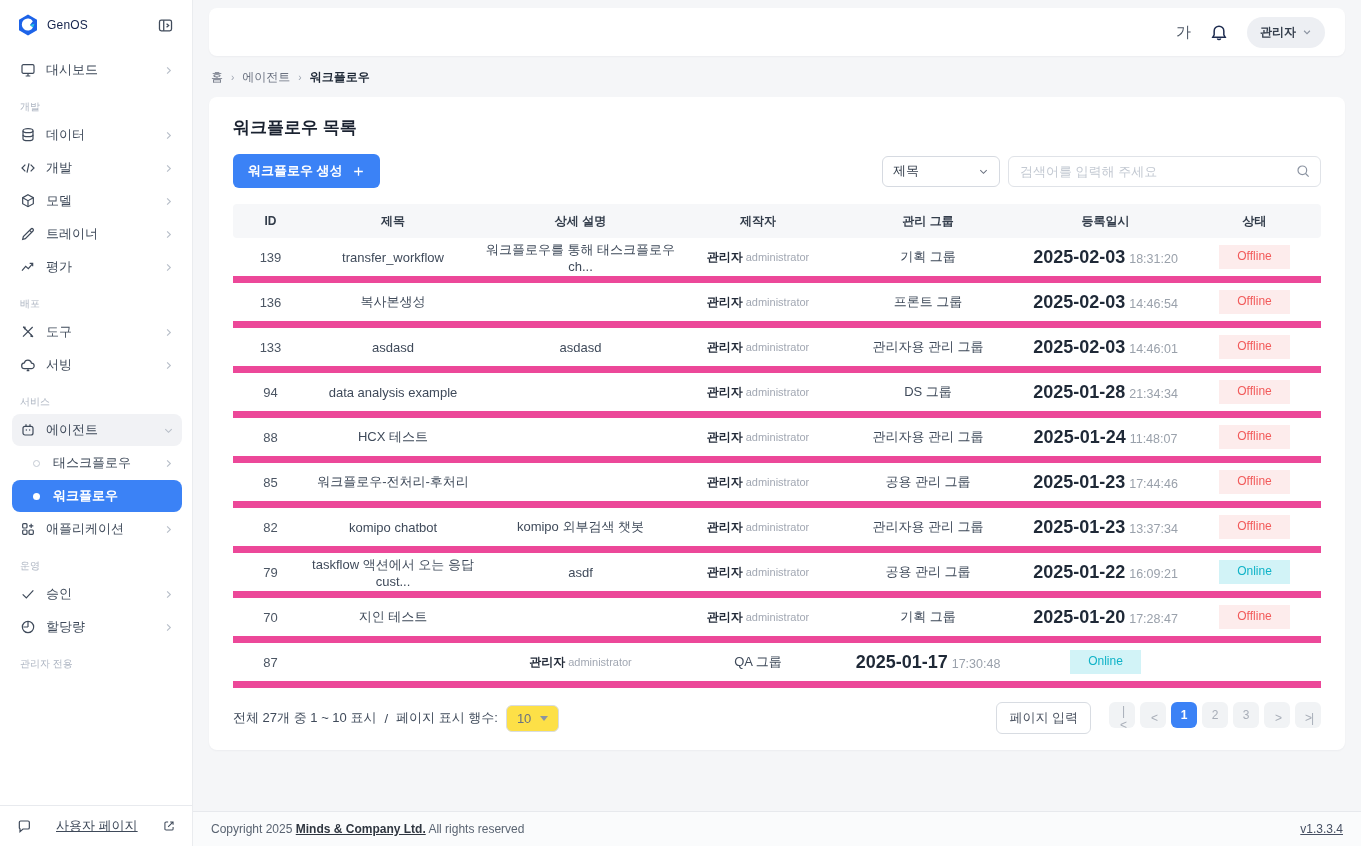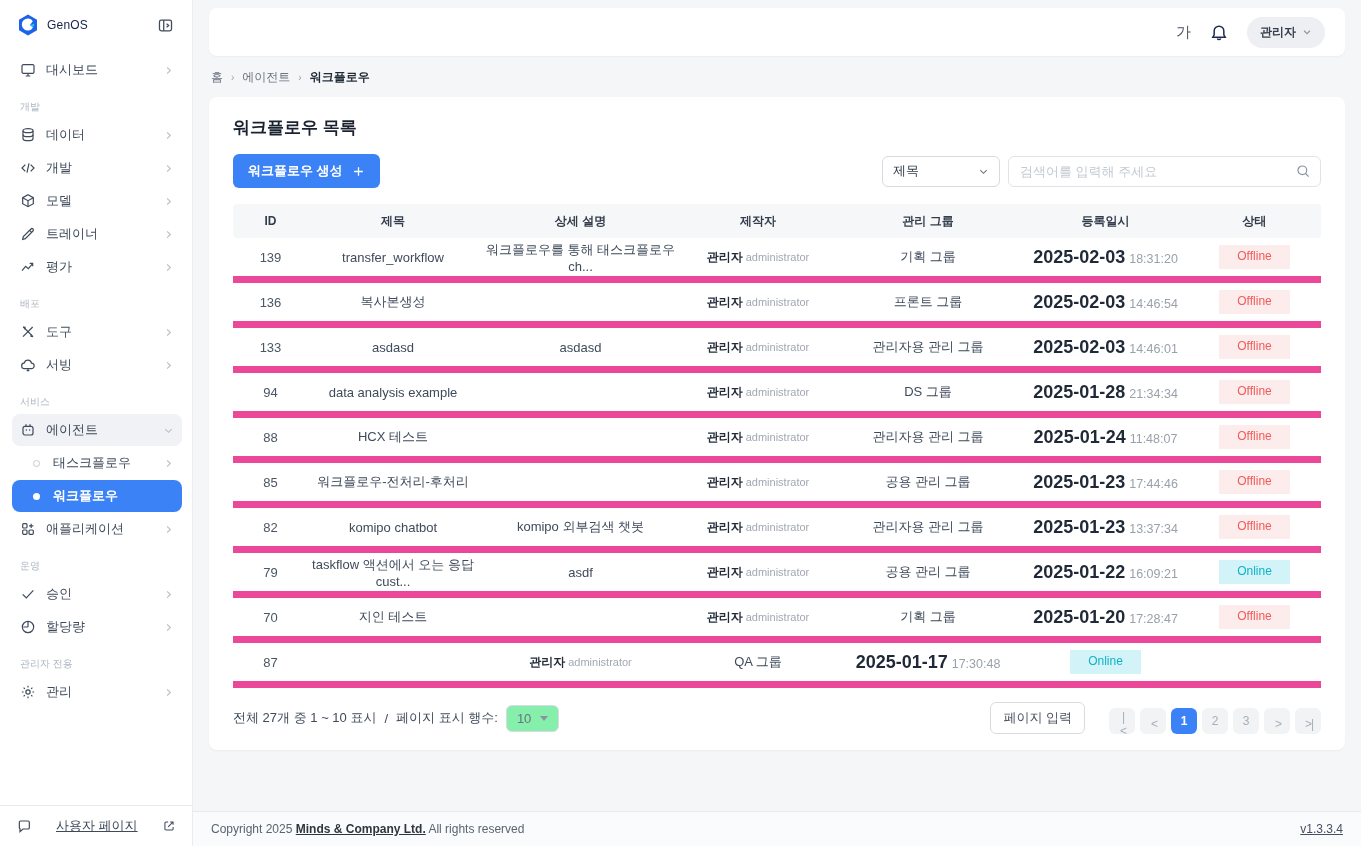--- a/index.html
+++ b/index.html
@@ -116,24 +116,24 @@
     border-radius:0; font-size:12px; line-height:1.1;
   }
   .badge.offline { background:#fdecec; color:#f25b5b; }
   .badge.online { background:#d2f3f7; color:#10b3c7; }
 
   
   .table-footer { display:flex; align-items:center; margin-top:14px; font-size:13px; color:#3f4a5a; }
   .tf-left { display:flex; align-items:center; gap:8px; }
   .rpp-select {
     display:flex; align-items:center; gap:9px; border:1px solid #d8dce2;
-    border-radius:6px; padding:5px 10px; color:#6b7280; background:#86efac; font-size:13px;
+    border-radius:6px; padding:5px 10px; color:#6b7280; background:#fde047; font-size:13px;
   }
   .tri-down { width:0; height:0; border-left:4px solid transparent; border-right:4px solid transparent; border-top:5px solid #8b93a1; }
-  .tf-right { margin-left:auto; display:flex; align-items:flex-end; gap:24px; }
+  .tf-right { margin-left:auto; display:flex; align-items:flex-start; gap:18px; }
   .page-input-btn {
     border:1px solid #d8dce2; background:#fff; border-radius:6px;
     padding:6px 12px; font-size:13px; color:#4a5260;
   }
   .pager { display:flex; align-items:center; gap:5px; }
   .pages { display:flex; align-items:center; gap:5px; }
   .pg-btn {
     width:26px; height:26px; border:none; border-radius:6px;
     background:#f1f3f5; color:#a8aeb8; font-size:12px; display:flex; align-items:center; justify-content:center;
   }
@@ -362,34 +362,20 @@
         </span>
       <span>할당량</span>
       <span class="chev">
           <svg width="11" height="11" viewBox="0 0 24 24" fill="none" stroke="currentColor" stroke-width="2.4">
             <path d="M9 5l7 7-7 7"></path>
           </svg>
         </span>
     </div>
 
     <div class="section-label">관리자 전용</div>
-    <div class="nav-item">
-      <span class="ic">
-          <svg width="16" height="16" viewBox="0 0 24 24" fill="none" stroke="currentColor" stroke-width="1.8">
-            <circle cx="12" cy="12" r="3.2"></circle>
-            <path d="M12 2.8v2.6M12 18.6v2.6M2.8 12h2.6M18.6 12h2.6M5.4 5.4l1.9 1.9M16.7 16.7l1.9 1.9M18.6 5.4l-1.9 1.9M7.3 16.7l-1.9 1.9"></path>
-          </svg>
-        </span>
-      <span>관리</span>
-      <span class="chev">
-          <svg width="11" height="11" viewBox="0 0 24 24" fill="none" stroke="currentColor" stroke-width="2.4">
-            <path d="M9 5l7 7-7 7"></path>
-          </svg>
-        </span>
-    </div>
   </nav>
 
   <div class="sidebar-footer">
     <span class="sf-left">
       <span class="ic">
           <svg width="16" height="16" viewBox="0 0 24 24" fill="none" stroke="currentColor" stroke-width="1.8">
             <path d="M7 4.5h11a2 2 0 012 2v8a2 2 0 01-2 2H10.5L6 20.5v-4H7a2 2 0 01-2-2v-8a2 2 0 012-2z"></path>
           </svg>
         </span>
       <span>사용자 페이지</span>

